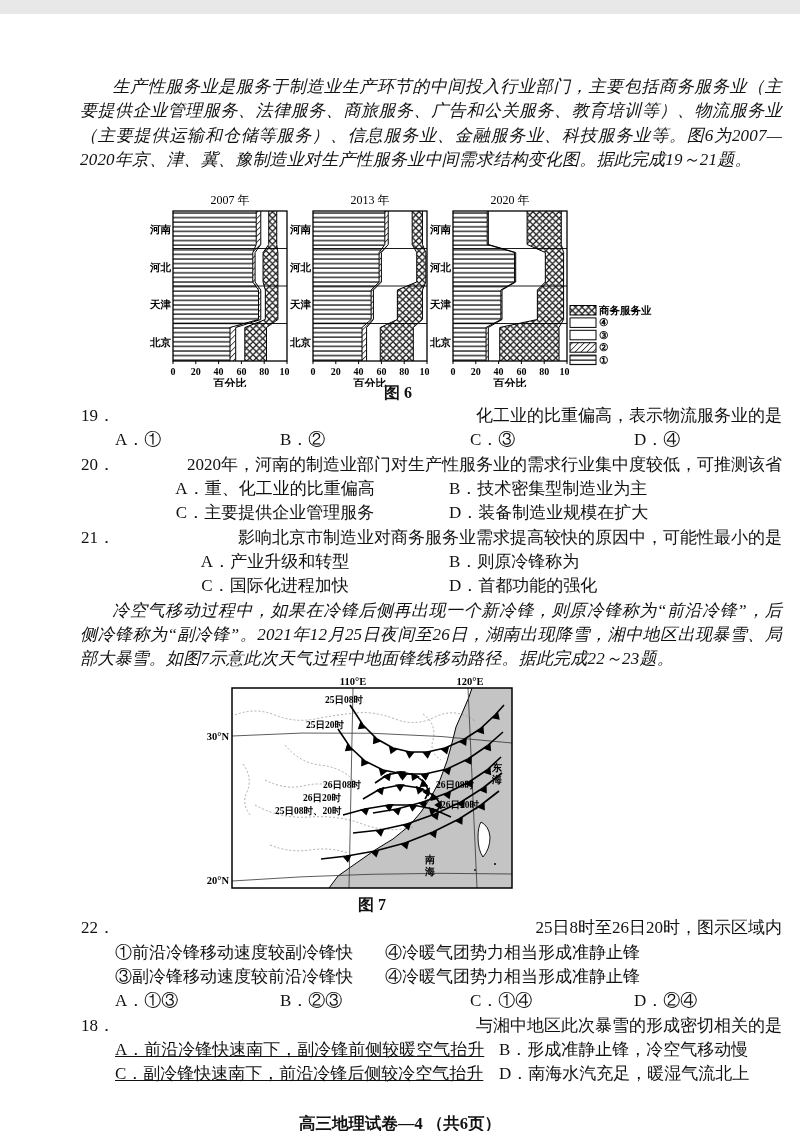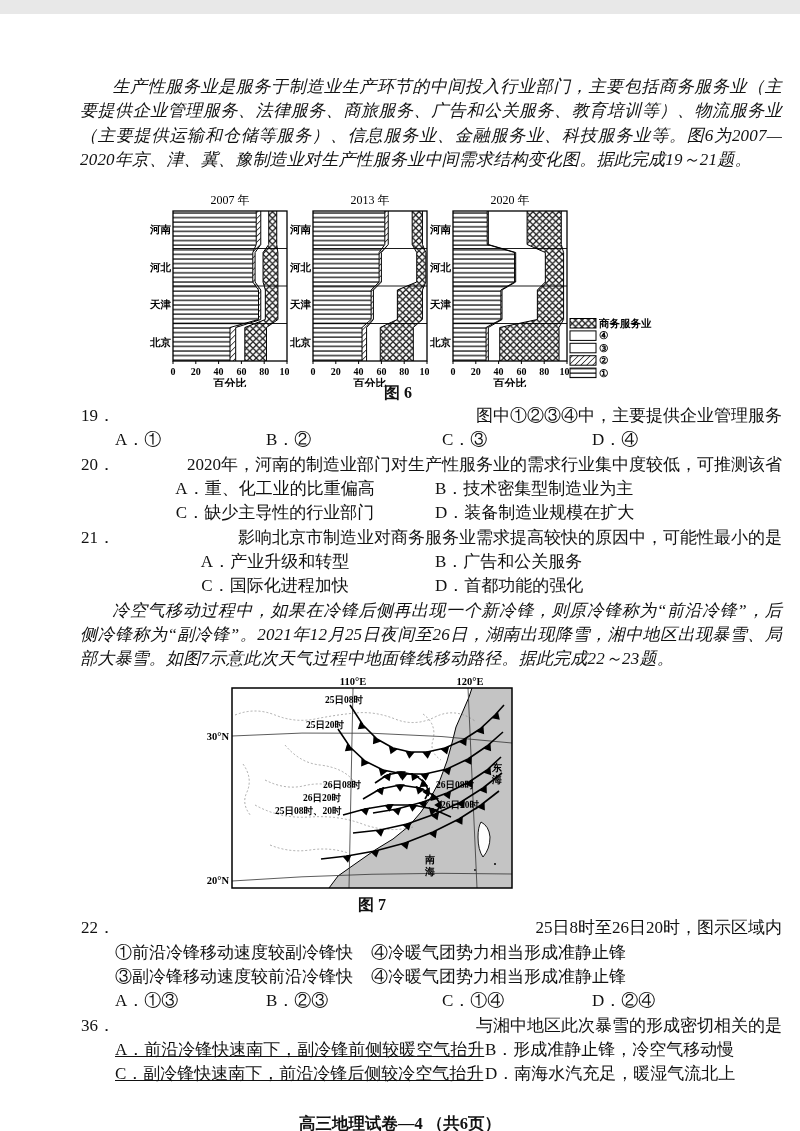--- a/index.html
+++ b/index.html
@@ -18,28 +18,28 @@
     font-size:17px;line-height:24.3px;
     text-align:justify;
     font-style:italic;
     letter-spacing:.2px;
   }
   .intro .ind{display:inline-block;width:32px;}
   .q{font-size:17px;line-height:24.3px;}
   .q-stem{display:flex;text-align:right;}
   .q-num{flex:0 0 35px;}
   .q-stemtext{flex:1;}
-  .opt-row{margin-left:35px;display:flex;}
+  .opt-row{margin-left:35px;display:flex;gap:14px;}
   .opt-4 span{display:inline-block;}
   .o1{width:151px;} .o2{width:176px;} .o3{width:150px;}
   .cols2 .oL{width:320px;display:inline-block;text-align:center;}
   .cols2w .oL{width:370px;display:inline-block;text-decoration:underline;}
   .stmt .oL{width:256px;display:inline-block;}
   
-  .fig6-row{display:flex;align-items:flex-end;margin-left:69px;margin-top:2px;}
+  .fig6-row{display:flex;align-items:center;margin-left:69px;margin-top:2px;}
   .fig6-legend{margin-top:101px;}
   .fig6-row svg text, .fig7 svg text{font-family:"Liberation Serif","DejaVu Serif",serif;}
   .figcap{font-size:16px;font-weight:bold;text-align:center;}
   .fig6cap{width:532px;margin-left:52px;margin-top:-4px;}
   
   .fig7{width:314px;margin-left:123px;margin-top:3px;}
   .fig7cap{width:280px;margin-left:29px;margin-top:0;}
   .map-label{font-size:9.5px;font-weight:bold;}
   .geo-label{font-size:10.5px;font-weight:bold;}
   .sea-label{font-size:10px;font-weight:bold;}
@@ -191,53 +191,53 @@
           <text x="30" y="47.2" font-size="10.5" font-weight="bold">②</text>
           <rect x="1" y="51.1" width="26" height="9.5" fill="url(#pat-h)" stroke="#000" stroke-width="1"></rect>
           <text x="30" y="59.6" font-size="10.5" font-weight="bold">①</text>
         </svg></div>
   </div>
   <div class="figcap fig6cap">图 6</div>
 
   <div class="q">
     <div class="q-stem">
       <span class="q-num">19．</span>
-      <span class="q-stemtext">图中①②③④中，主要提供企业管理服务</span>
+      <span class="q-stemtext">化工业的比重偏高，表示物流服务业的是</span>
     </div>
     <div class="opt-row opt-4">
       <span class="o1">A．①</span>
       <span class="o2">B．②</span>
       <span class="o3">C．③</span>
       <span>D．④</span>
     </div>
   </div>
 
   <div class="q">
     <div class="q-stem">
       <span class="q-num">20．</span>
       <span class="q-stemtext">2020年，河南的制造业部门对生产性服务业的需求行业集中度较低，可推测该省</span>
     </div>
     <div class="opt-row cols2">
       <span class="oL">A．重、化工业的比重偏高</span>
       <span>B．技术密集型制造业为主</span>
     </div>
     <div class="opt-row cols2">
-      <span class="oL">C．缺少主导性的行业部门</span>
+      <span class="oL">C．主要提供企业管理服务</span>
       <span>D．装备制造业规模在扩大</span>
     </div>
   </div>
 
   <div class="q">
     <div class="q-stem">
       <span class="q-num">21．</span>
       <span class="q-stemtext">影响北京市制造业对商务服务业需求提高较快的原因中，可能性最小的是</span>
     </div>
     <div class="opt-row cols2">
       <span class="oL">A．产业升级和转型</span>
-      <span>B．广告和公关服务</span>
+      <span>B．则原冷锋称为</span>
     </div>
     <div class="opt-row cols2">
       <span class="oL">C．国际化进程加快</span>
       <span>D．首都功能的强化</span>
     </div>
   </div>
 
   <p class="intro" style="margin:0;"><span class="ind"></span><span>冷空气移动过程中，如果在冷锋后侧再出现一个新冷锋，则原冷锋称为“前沿冷锋”，后侧冷锋称为“副冷锋”。2021年12月25日夜间至26日，湖南出现降雪，湘中地区出现暴雪、局部大暴雪。如图7示意此次天气过程中地面锋线移动路径。据此完成22～23题。</span></p>
 
   <div class="fig7">
@@ -318,21 +318,21 @@
     <div class="opt-row opt-4">
       <span class="o1">A．①③</span>
       <span class="o2">B．②③</span>
       <span class="o3">C．①④</span>
       <span>D．②④</span>
     </div>
   </div>
 
   <div class="q">
     <div class="q-stem">
-      <span class="q-num">36．</span>
+      <span class="q-num">18．</span>
       <span class="q-stemtext">与湘中地区此次暴雪的形成密切相关的是</span>
     </div>
     <div class="opt-row cols2w">
       <span class="oL">A．前沿冷锋快速南下，副冷锋前侧较暖空气抬升</span>
       <span>B．形成准静止锋，冷空气移动慢</span>
     </div>
     <div class="opt-row cols2w">
       <span class="oL">C．副冷锋快速南下，前沿冷锋后侧较冷空气抬升</span>
       <span>D．南海水汽充足，暖湿气流北上</span>
     </div>

